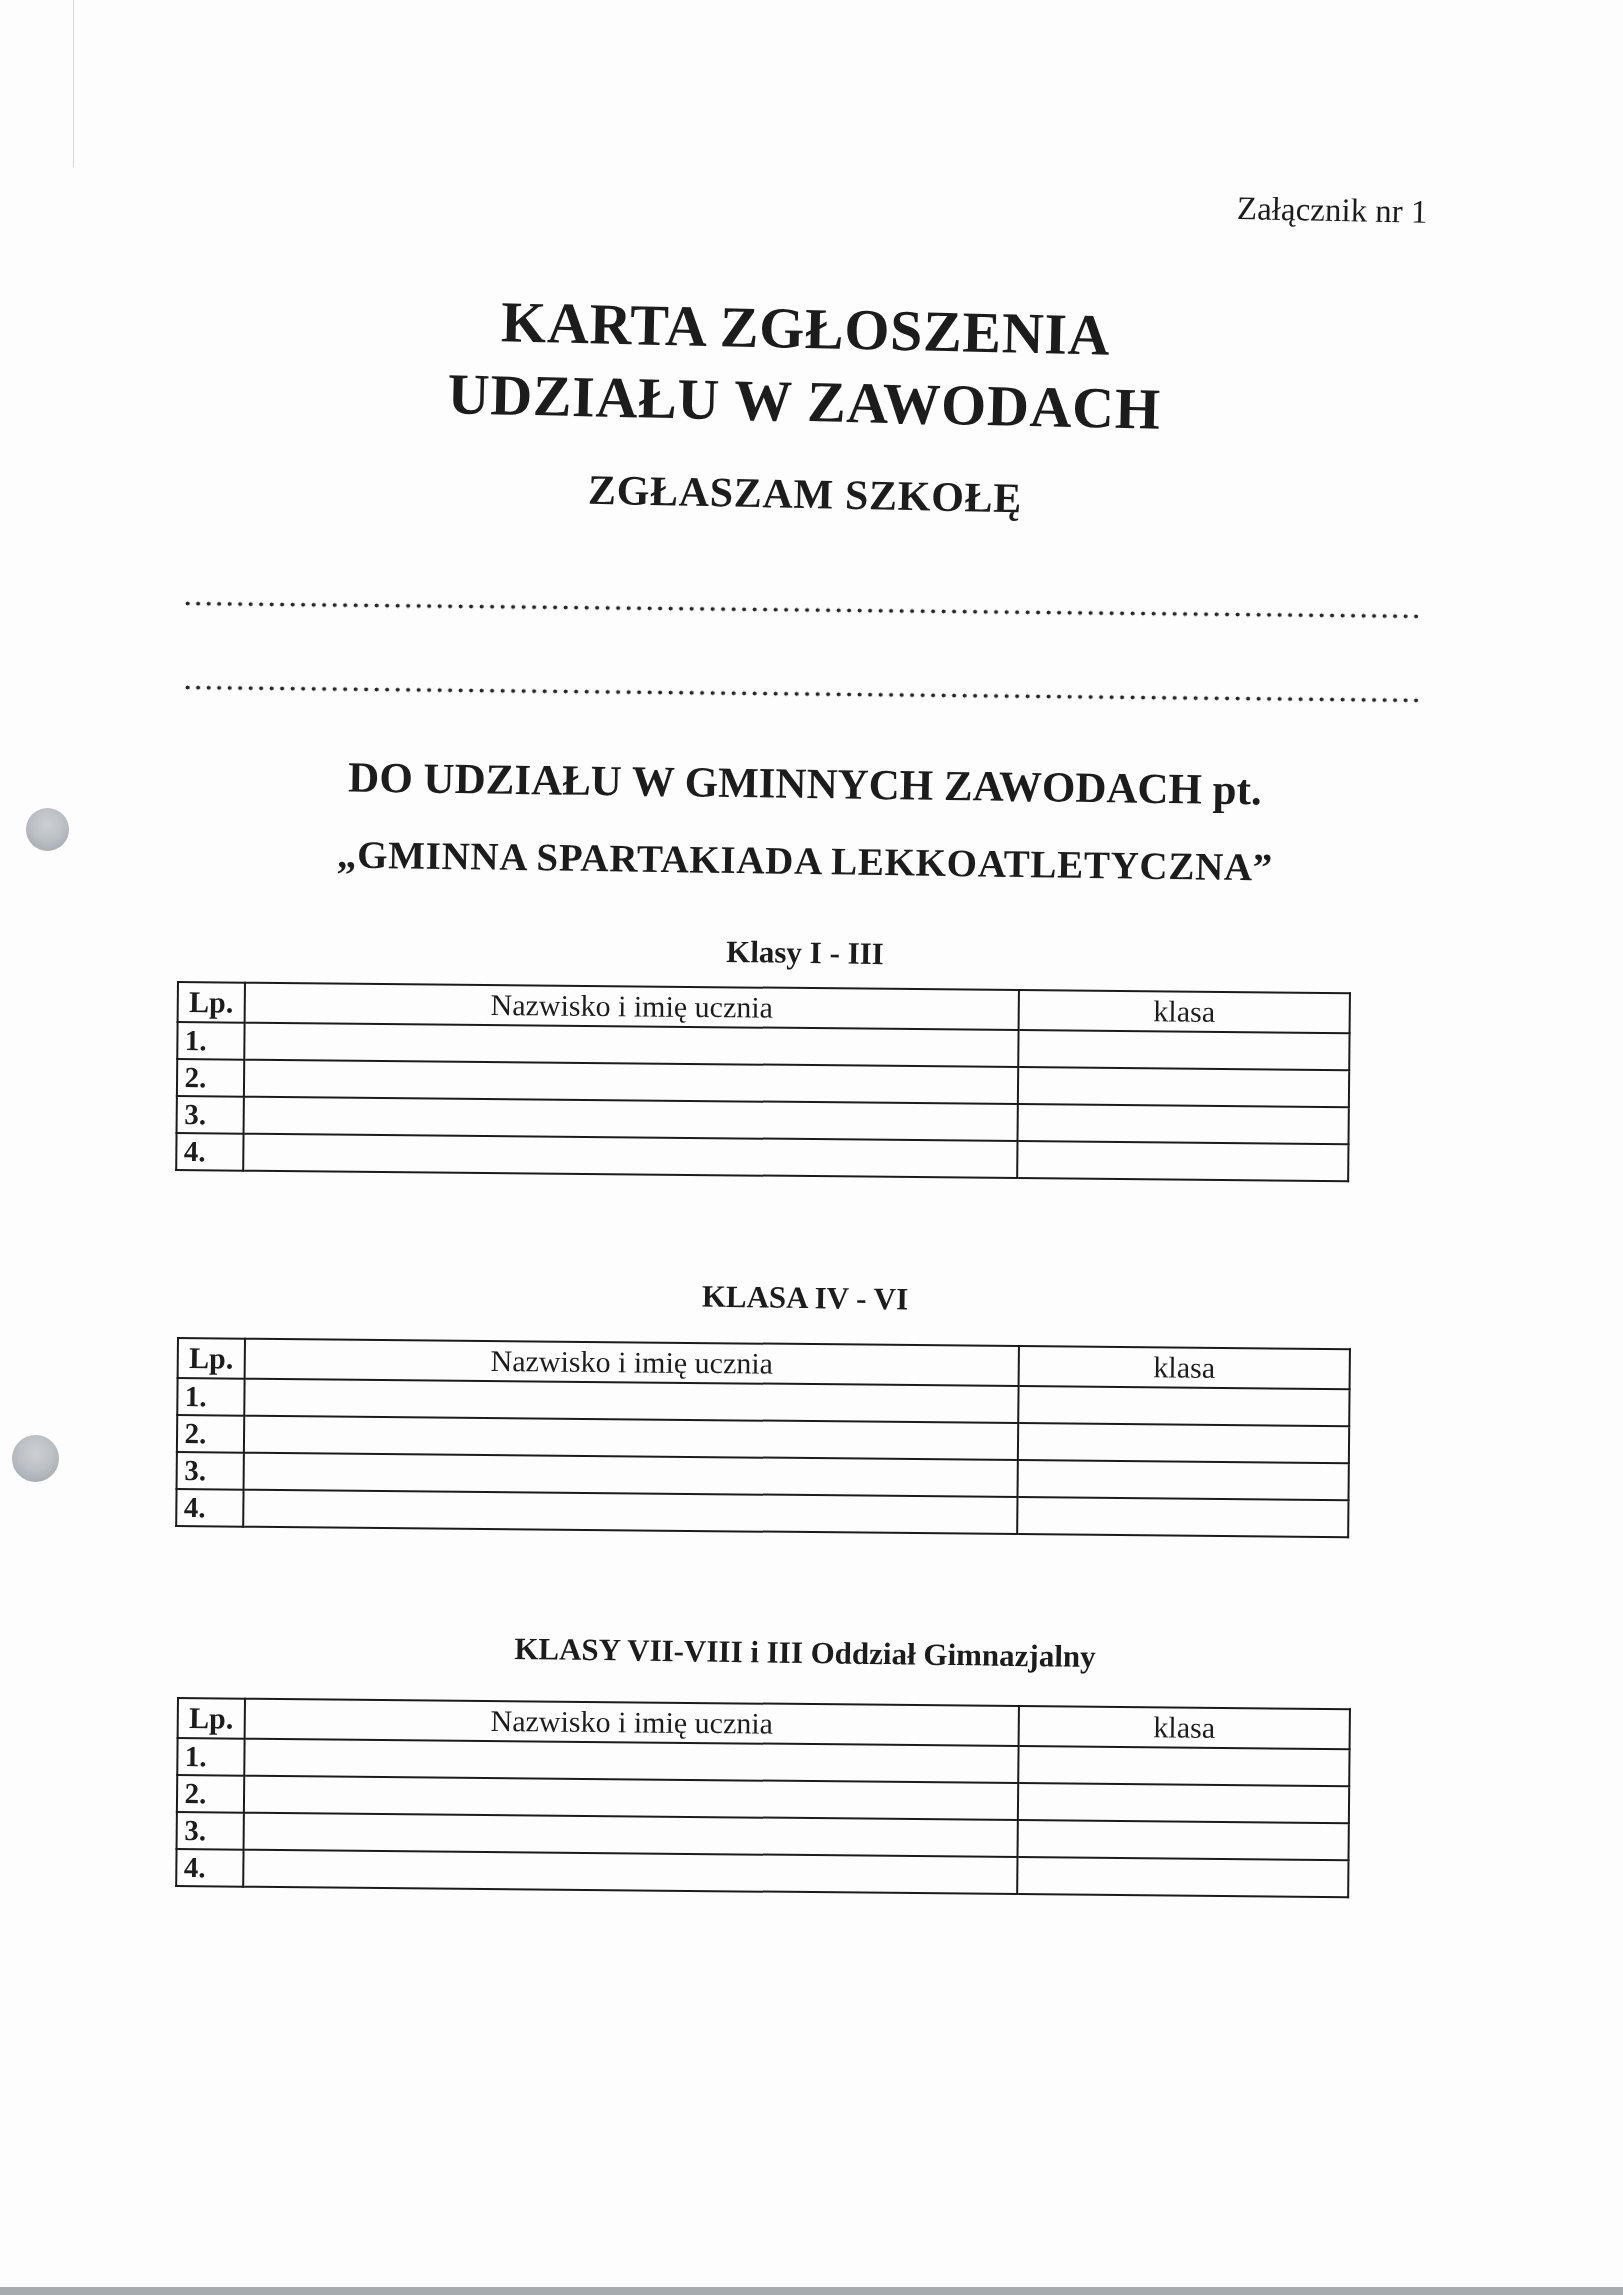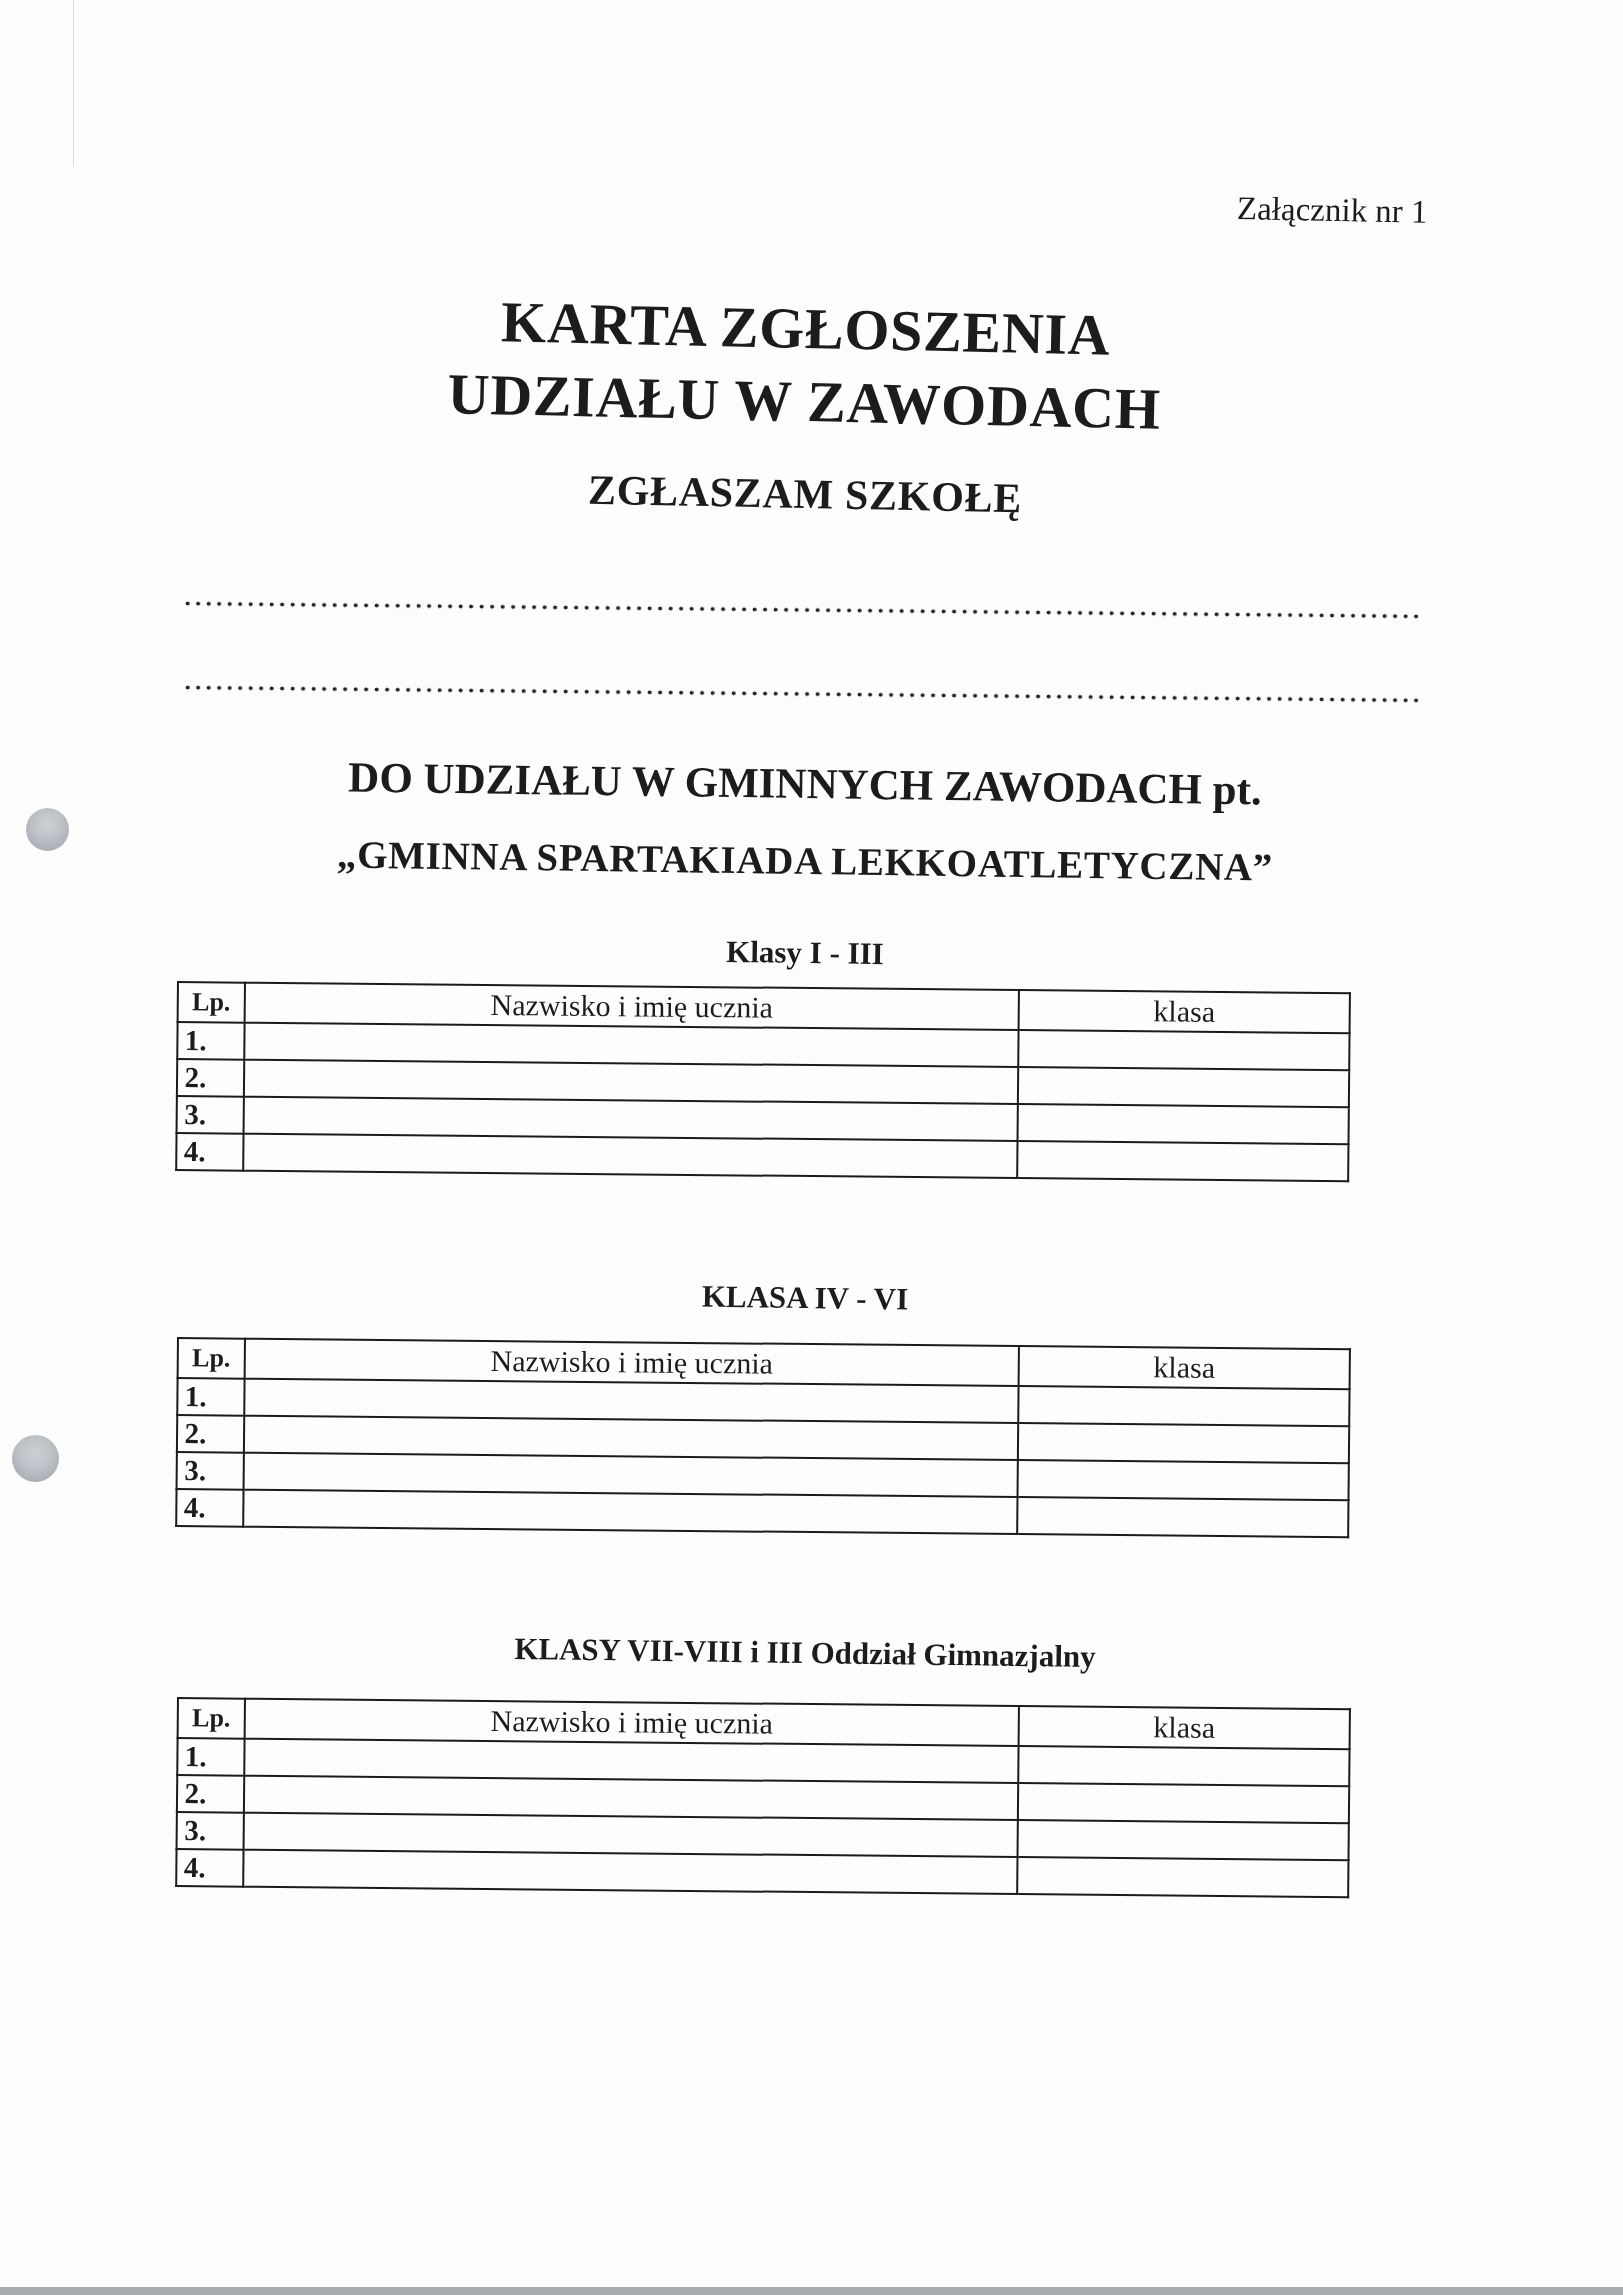--- a/index.html
+++ b/index.html
@@ -123,21 +123,21 @@
   table.roster th, table.roster td {
     border: 2px solid #1b1b1b;
     padding: 0;
     overflow: hidden;
   }
   table.roster .head-row { height: 40px; }
   table.roster .data-row { height: 37px; }
 
   .cell-lp {
     font-weight: bold;
-    font-size: 26px;
+    font-size: 30px;
     text-align: center;
     vertical-align: middle;
   }
   .cell-name-head, .cell-class-head {
     font-weight: normal;
     font-size: 30px;
     text-align: center;
     vertical-align: middle;
   }
   .cell-num {

